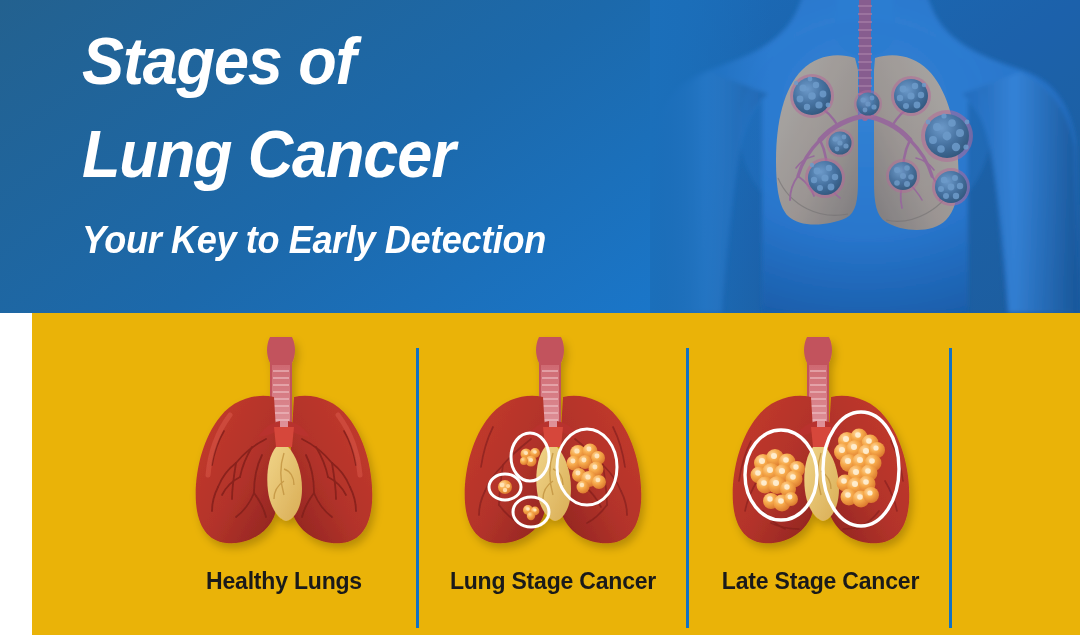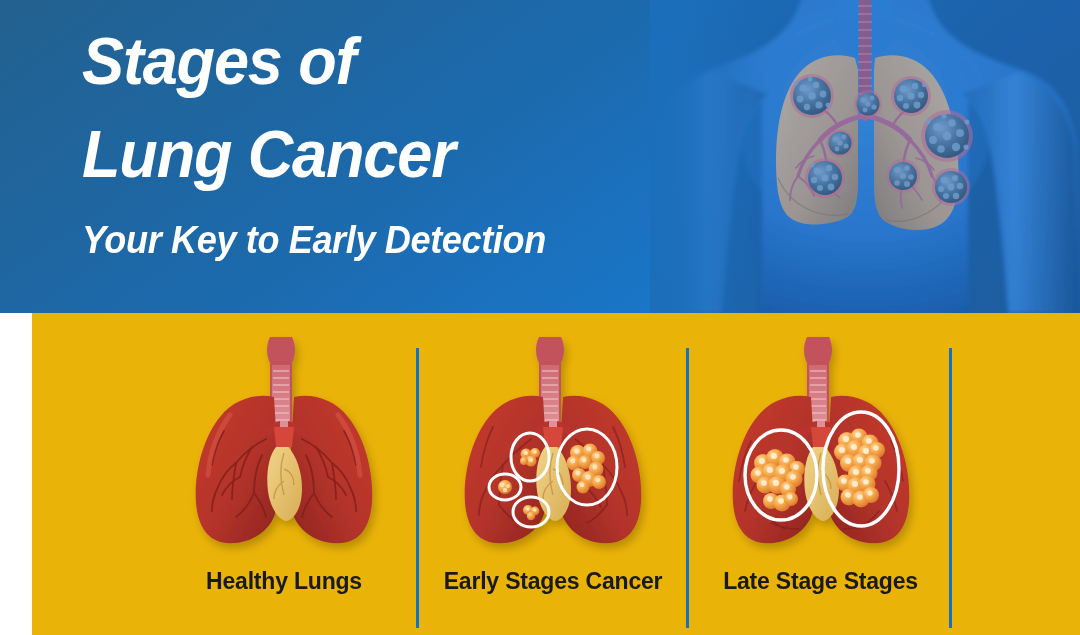--- a/index.html
+++ b/index.html
@@ -518,21 +518,21 @@
 
             <g fill="none" stroke="#ffffff" stroke-width="3">
               <ellipse cx="62" cy="152" rx="16" ry="13"></ellipse>
               <ellipse cx="87" cy="122" rx="19" ry="24"></ellipse>
               <ellipse cx="88" cy="177" rx="18" ry="15"></ellipse>
               <ellipse cx="144" cy="132" rx="30" ry="38"></ellipse>
             </g>
           </g>
         </svg>
       </div>
-      <div class="panel-label">Early Stages Cancer</div>
+      <div class="panel-label">Lung Stage Cancer</div>
     </div>
 
     <div class="panel" style="left:660px; width:257px;">
       <div class="panel-art">
         <svg width="220" height="230" viewBox="0 0 220 230">
           <g filter="url(#dropSh)">
             <path d="M96 2 C 92 10 92 20 96 28 L 96 92 L 118 92 L 118 28 C 122 20 122 10 118 2 Z" fill="#c2535d"></path>
             <path d="M98 30 L 116 30 L 116 96 L 98 96 Z" fill="url(#hTrach)"></path>
             <g stroke="#f0c0c4" stroke-width="1.4" opacity="0.85">
               <line x1="99" y1="36" x2="115" y2="36"></line>
@@ -654,17 +654,17 @@
               </g>
             </g>
 
             <g fill="none" stroke="#ffffff" stroke-width="3.4">
               <ellipse cx="70" cy="140" rx="36" ry="45"></ellipse>
               <ellipse cx="150" cy="134" rx="38" ry="57"></ellipse>
             </g>
           </g>
         </svg>
       </div>
-      <div class="panel-label">Late Stage Stages</div>
+      <div class="panel-label">Late Stage Cancer</div>
     </div>
 
   </div>
 </div>
 
 </body></html>

